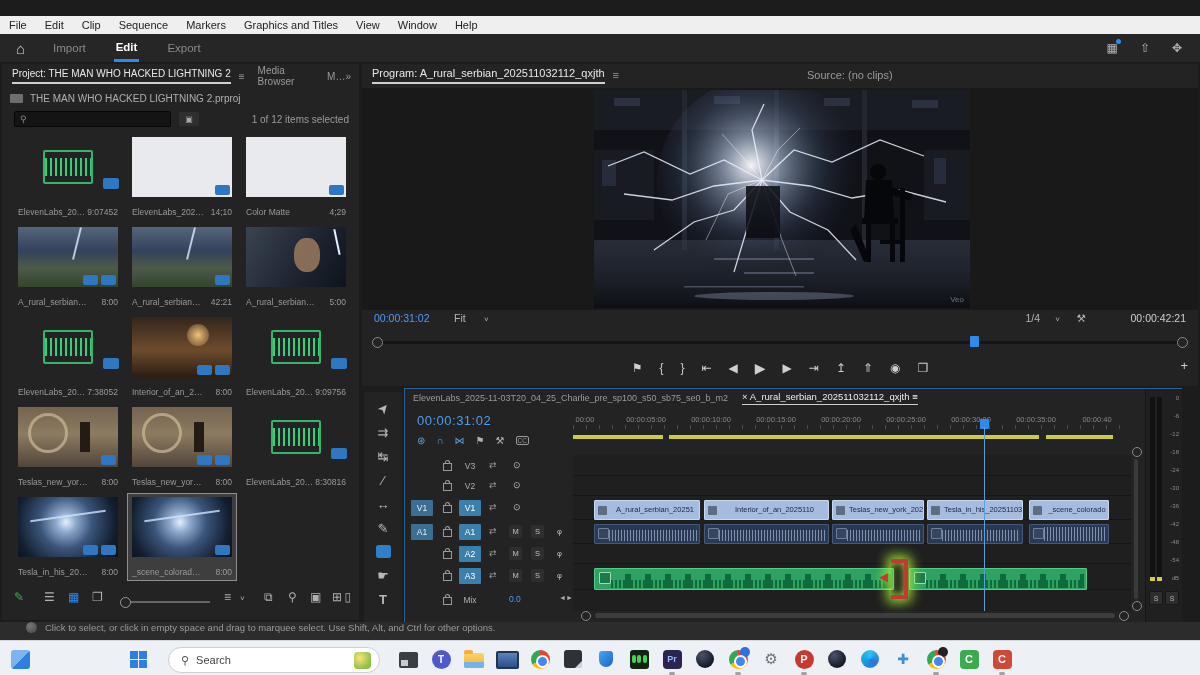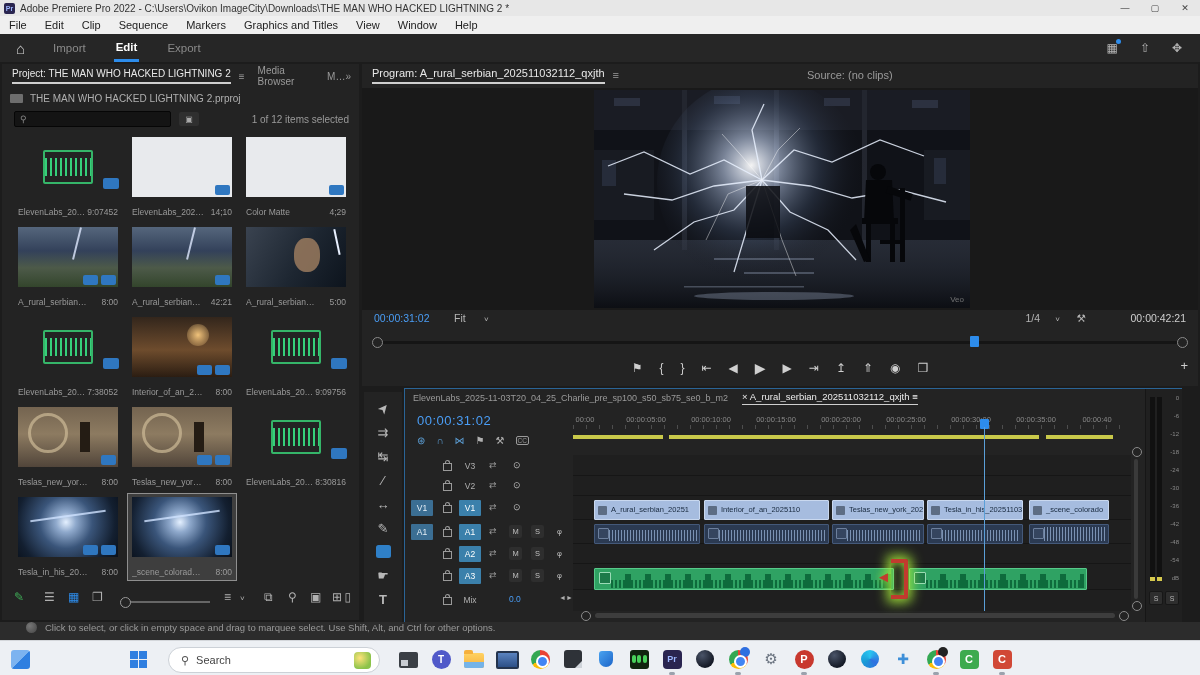--- a/index.html
+++ b/index.html
@@ -106,21 +106,21 @@
   .patch{position:absolute;left:2px;top:1px;width:22px;height:16px;background:#3b6e93;color:#e4eef6;
          display:flex;align-items:center;justify-content:center;border-radius:1px;}
   .lock{position:absolute;left:34px;top:6px;width:7px;height:6px;border:1px solid #9a9a9a;}
   .lock::before{content:"";position:absolute;left:1px;top:-4px;width:3px;height:3px;border:1px solid #9a9a9a;border-bottom:none;border-radius:3px 3px 0 0;}
   .tname{position:absolute;left:50px;top:1px;width:22px;height:16px;display:flex;align-items:center;justify-content:center;border-radius:1px;}
   .tname.on{background:#3b80ab;color:#fff;}
   .sync{position:absolute;left:80px;top:3px;color:#9a9a9a;font-size:9px;}
   .teye{position:absolute;left:104px;top:3px;color:#b5b5b5;font-size:9px;}
   .tbtn{position:absolute;top:2px;width:13px;height:13px;background:#2e2e2e;border-radius:2px;color:#c0c0c0;
         font-size:7.5px;display:flex;align-items:center;justify-content:center;}
-  .clip{position:absolute;height:20px;box-sizing:border-box;border-radius:1px;overflow:hidden;}
+  .clip{position:absolute;height:20px;box-sizing:border-box;border-radius:1px;overflow:hidden;text-align:center;}
   .vclip{background:#a6bcdf;border:1px solid #c9d8ef;color:#17283d;font-size:7.5px;line-height:18px;padding-left:16px;white-space:nowrap;}
   .vclip::before{content:"";position:absolute;left:3px;top:5px;width:9px;height:9px;background:#5d6d84;border-radius:1px;}
   .aclip{background:#2b3a52;border:1px solid #44597a;}
   .aclip::before{content:"";position:absolute;left:3px;top:3px;width:9px;height:9px;background:#51638049;border:1px solid #6c7f9c;border-radius:1px;}
   .awave{position:absolute;left:14px;right:2px;bottom:2px;height:11px;
          background:repeating-linear-gradient(90deg,#8ea7ca 0 1px,transparent 1px 3px);opacity:.8;}
   .gclip{background:#2fa263;border:1px solid #57c98a;height:22px;}
   .gclip::before{content:"";position:absolute;left:4px;top:3px;width:10px;height:10px;background:#1d7a4a;border:1px solid #9adbb6;border-radius:1px;}
   .gwave{position:absolute;left:16px;right:2px;bottom:1px;height:14px;
          background:repeating-linear-gradient(90deg,#0e6b3c 0 2px,transparent 2px 4px),
@@ -177,29 +177,20 @@
   .pcico{width:19px;height:14px;background:linear-gradient(#5a83c0,#2c4f86);border:2px solid #24344e;border-radius:2px;margin-top:2px;}
   .snip{color:#3e8fd8;font-size:14px;}
   
   .vwm{position:absolute;right:6px;bottom:4px;font-size:8px;color:#888;opacity:.8;}
 </style>
 </head>
 <body>
 
 <div class="stage">
 
-  <div class="abs titlebar">
-    <div class="prlogo">Pr</div>
-    <span>Adobe Premiere Pro 2022 - C:\Users\Ovikon ImageCity\Downloads\THE MAN WHO HACKED LIGHTNING 2 *</span>
-    <div class="winctl">
-      <span>—</span>
-      <span>▢</span>
-      <span>✕</span>
-    </div>
-  </div>
 
   <div class="abs menubar">
     <span>File</span>
     <span>Edit</span>
     <span>Clip</span>
     <span>Sequence</span>
     <span>Markers</span>
     <span>Graphics and Titles</span>
     <span>View</span>
     <span>Window</span>

